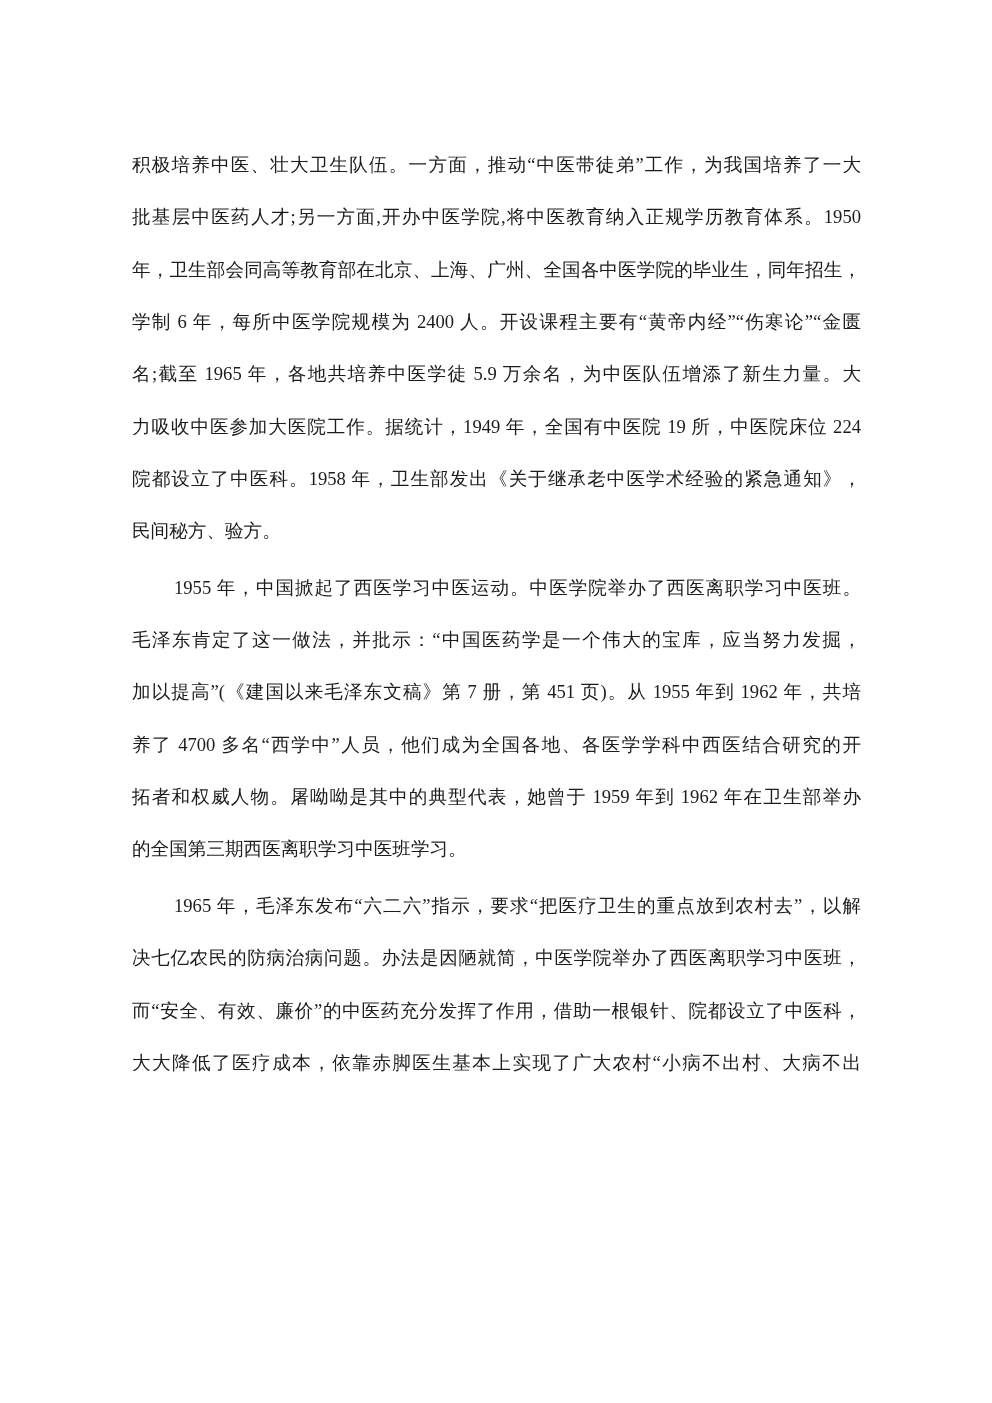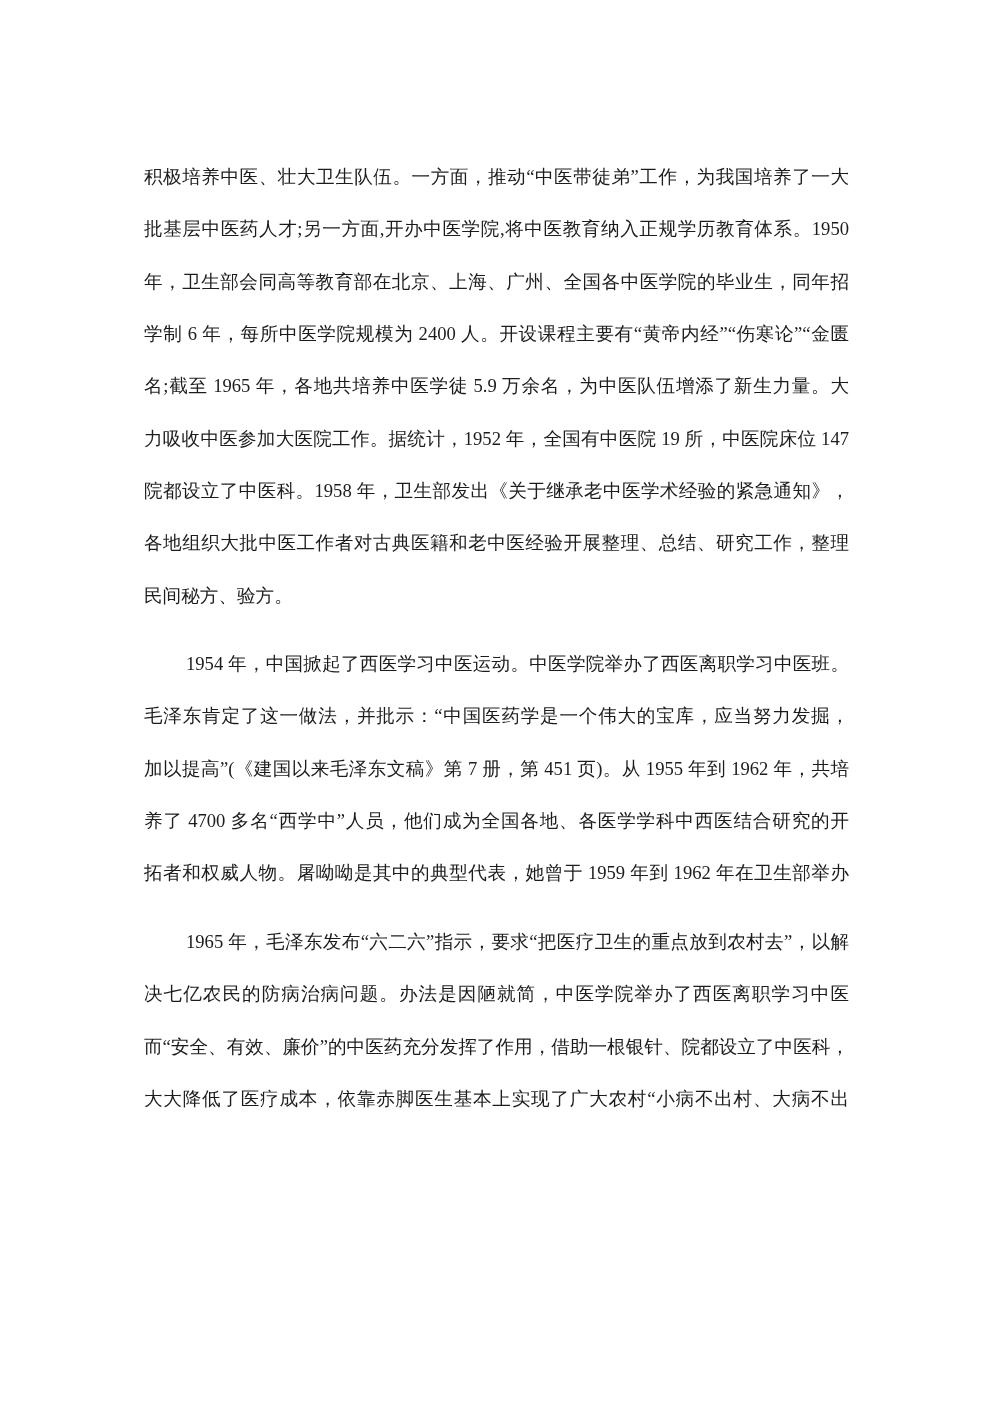--- a/index.html
+++ b/index.html
@@ -21,21 +21,21 @@
     background: #ffffff;
   }
   .text-block {
     position: absolute;
     left: 128px;
     top: 135px;
     width: 737px;
     color: #1c1c1c;
     font-size: 18.6px;
   }
-  .para { margin: 16px; padding: 0; }
+  .para { margin: 4px; padding: 0; }
   .line {
     height: 52.35px;
     line-height: 52.35px;
     text-align: justify;
     text-align-last: justify;
     overflow: hidden;
     white-space: normal;
     letter-spacing: 0;
   }
   .line.end {
@@ -51,32 +51,32 @@
 
 <div class="page">
   <div class="text-block">
 
     <div class="para">
       <div class="line">积极培养中医、壮大卫生队伍。一方面，推动“中医带徒弟”工作，为我国培养了一大</div>
       <div class="line">批基层中医药人才;另一方面,开办中医学院,将中医教育纳入正规学历教育体系。1950</div>
       <div class="line">年，卫生部会同高等教育部在北京、上海、广州、全国各中医学院的毕业生，同年招生，</div>
       <div class="line">学制 6 年，每所中医学院规模为 2400 人。开设课程主要有“黄帝内经”“伤寒论”“金匮</div>
       <div class="line">名;截至 1965 年，各地共培养中医学徒 5.9 万余名，为中医队伍增添了新生力量。大</div>
-      <div class="line">力吸收中医参加大医院工作。据统计，1952 年，全国有中医院 19 所，中医院床位 147</div>
+      <div class="line">力吸收中医参加大医院工作。据统计，1949 年，全国有中医院 19 所，中医院床位 224</div>
       <div class="line">院都设立了中医科。1958 年，卫生部发出《关于继承老中医学术经验的紧急通知》，</div>
-      <div class="line">各地组织大批中医工作者对古典医籍和老中医经验开展整理、总结、研究工作，整理</div>
       <div class="line end">民间秘方、验方。</div>
     </div>
 
     <div class="para">
-      <div class="line indent">1954 年，中国掀起了西医学习中医运动。中医学院举办了西医离职学习中医班。</div>
+      <div class="line indent">1955 年，中国掀起了西医学习中医运动。中医学院举办了西医离职学习中医班。</div>
       <div class="line">毛泽东肯定了这一做法，并批示：“中国医药学是一个伟大的宝库，应当努力发掘，</div>
       <div class="line">加以提高”(《建国以来毛泽东文稿》第 7 册，第 451 页)。从 1955 年到 1962 年，共培</div>
       <div class="line">养了 4700 多名“西学中”人员，他们成为全国各地、各医学学科中西医结合研究的开</div>
       <div class="line">拓者和权威人物。屠呦呦是其中的典型代表，她曾于 1959 年到 1962 年在卫生部举办</div>
+      <div class="line end">的全国第三期西医离职学习中医班学习。</div>
     </div>
 
     <div class="para">
       <div class="line indent">1965 年，毛泽东发布“六二六”指示，要求“把医疗卫生的重点放到农村去”，以解</div>
       <div class="line">决七亿农民的防病治病问题。办法是因陋就简，中医学院举办了西医离职学习中医班，</div>
       <div class="line">而“安全、有效、廉价”的中医药充分发挥了作用，借助一根银针、院都设立了中医科，</div>
       <div class="line">大大降低了医疗成本，依靠赤脚医生基本上实现了广大农村“小病不出村、大病不出</div>
     </div>
 
   </div>

